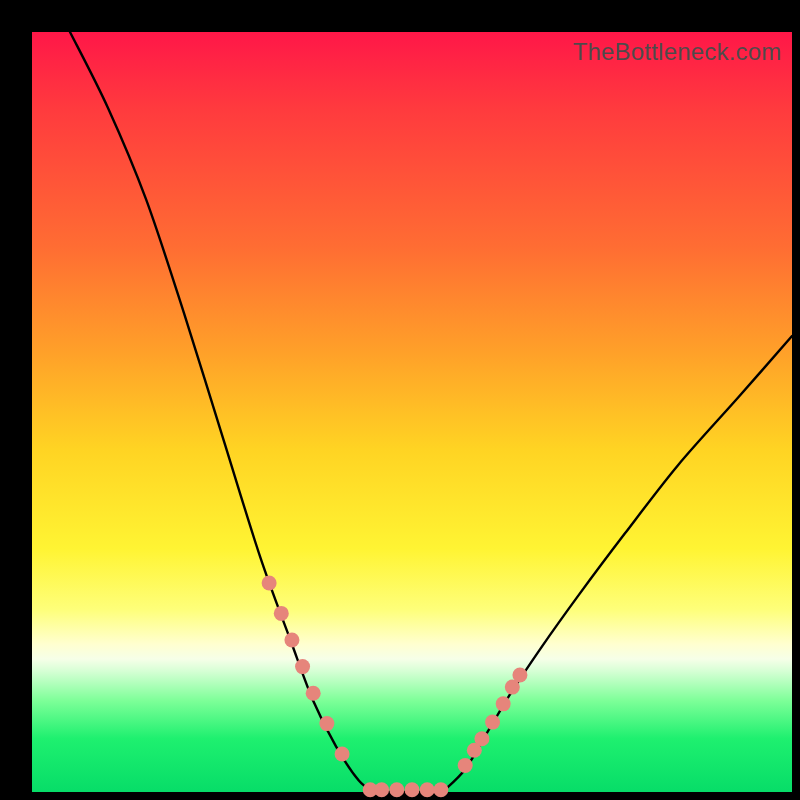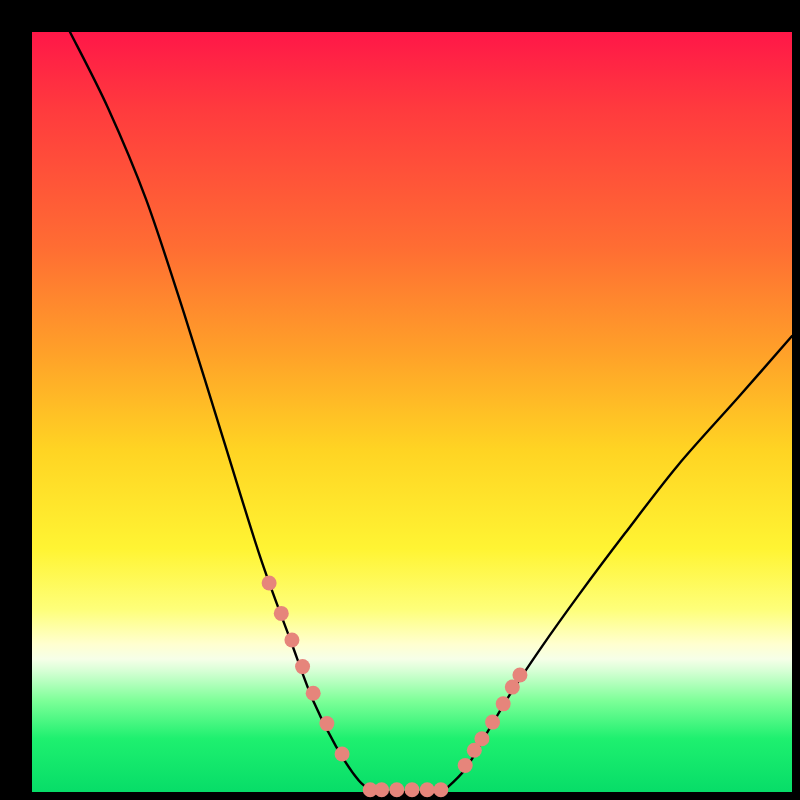--- a/index.html
+++ b/index.html
@@ -61,20 +61,21 @@
     height: 760px;
     overflow: visible;
   }
 </style>
 </head>
 <body>
 
 <div class="chart-frame">
   <div class="plot-area">
 
+    <div class="watermark">TheBottleneck.com</div>
 
     <svg class="curve-layer" viewBox="0 0 760 760" preserveAspectRatio="none">
       <path id="curve-path" d="M 38.00 0.00 C 44.08 12.16, 63.84 49.25, 76.00 76.00 C 88.16 102.75, 101.84 134.37, 114.00 167.20 C 126.16 200.03, 139.84 243.50, 152.00 281.20 C 164.16 318.90, 177.84 363.89, 190.00 402.80 C 202.16 441.71, 217.06 491.57, 228.00 524.40 C 238.94 557.23, 249.89 584.90, 258.40 608.00 C 266.91 631.10, 273.90 651.78, 281.20 668.80 C 288.50 685.82, 296.70 701.63, 304.00 714.40 C 311.30 727.17, 320.72 741.30, 326.80 748.60 C 332.88 755.90, 339.57 758.18, 342.00 760.00 C 344.43 761.82, 338.35 760.00, 342.00 760.00 C 345.65 760.00, 357.50 760.00, 364.80 760.00 C 372.10 760.00, 380.30 760.00, 387.60 760.00 C 394.90 760.00, 406.75 760.00, 410.40 760.00 C 414.05 760.00, 406.75 763.65, 410.40 760.00 C 414.05 756.35, 425.90 746.93, 433.20 737.20 C 440.50 727.47, 448.70 711.36, 456.00 699.20 C 463.30 687.04, 470.29 674.58, 478.80 661.20 C 487.31 647.82, 498.26 631.41, 509.20 615.60 C 520.14 599.79, 533.82 580.64, 547.20 562.40 C 560.58 544.16, 576.99 522.27, 592.80 501.60 C 608.61 480.93, 627.76 455.09, 646.00 433.20 C 664.24 411.31, 688.56 385.47, 706.80 364.80 C 725.04 344.13, 751.49 313.73, 760.00 304.00" fill="none" stroke="#000000" stroke-width="2.4" stroke-linecap="round" stroke-linejoin="round"></path>
       <g id="markers">
           <circle cx="237.12" cy="551.00" r="7.5" fill="#e6857b"></circle>
           <circle cx="249.28" cy="581.40" r="7.5" fill="#e6857b"></circle>
           <circle cx="259.92" cy="608.00" r="7.5" fill="#e6857b"></circle>
           <circle cx="270.56" cy="634.60" r="7.5" fill="#e6857b"></circle>
           <circle cx="281.20" cy="661.20" r="7.5" fill="#e6857b"></circle>
           <circle cx="294.88" cy="691.60" r="7.5" fill="#e6857b"></circle>

